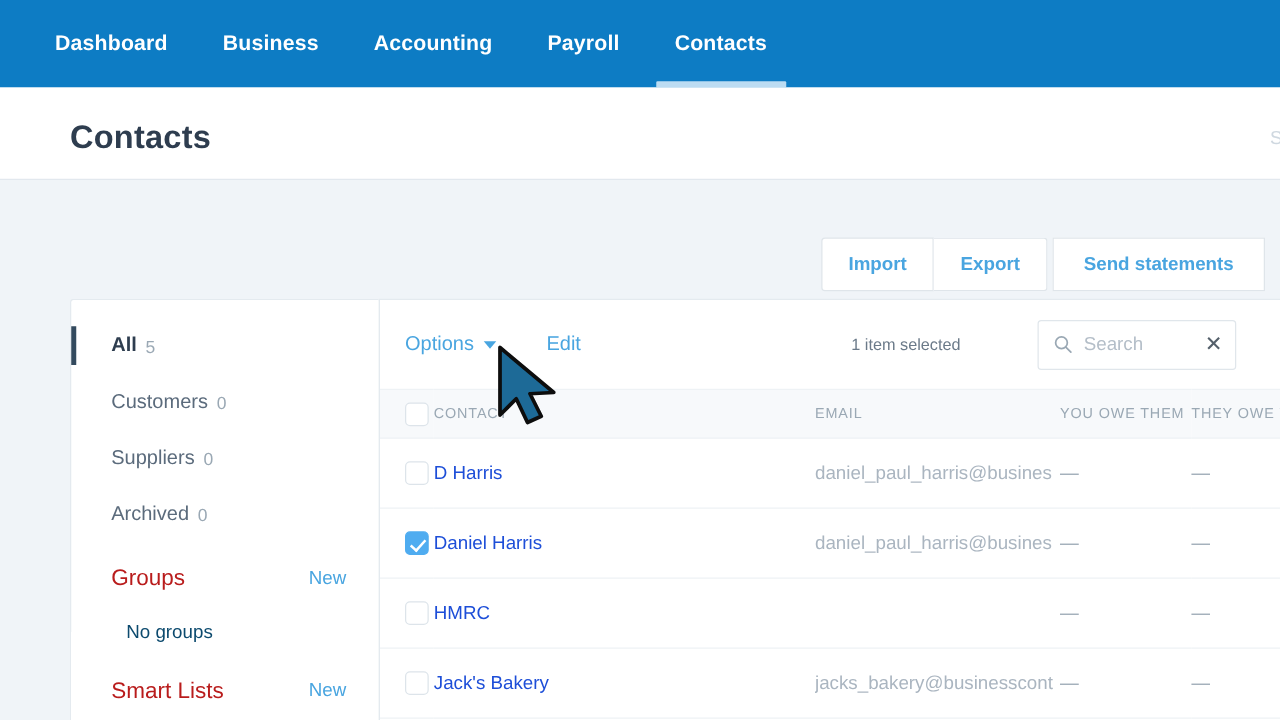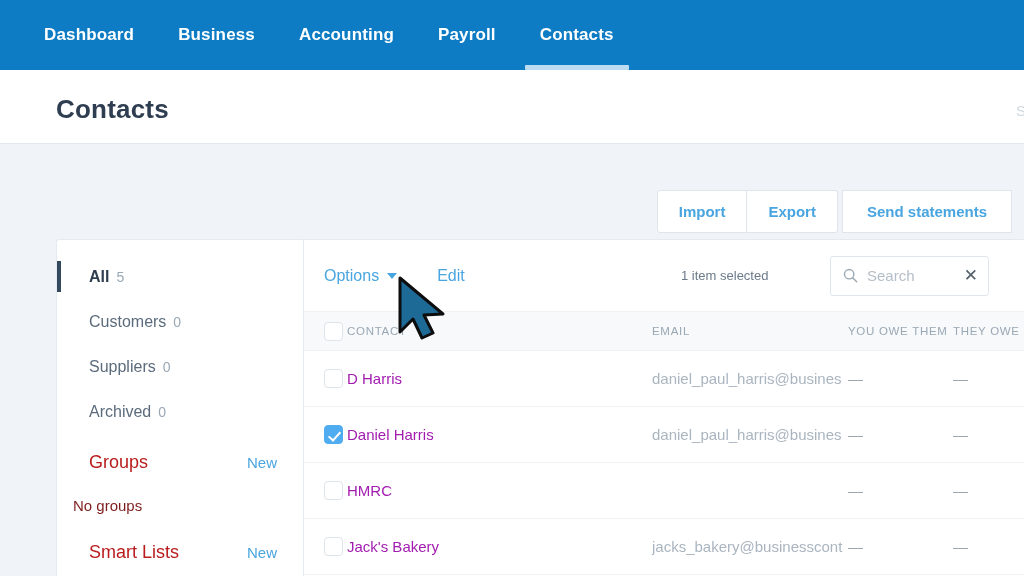--- a/index.html
+++ b/index.html
@@ -123,22 +123,22 @@
     padding: 0 26px 0 32px;
     margin-top: 4px;
   }
   .side-head-label {
     font-size: 18px; font-weight: normal; color: #b91c1c;
   }
   .side-new { font-size: 15px; color: #49a5e0; cursor: pointer; }
   .side-empty {
     height: 38px;
     display: flex; align-items: center;
-    padding-left: 16px;
-    font-size: 15px; color: #7f1d1d;
+    padding-left: 44px;
+    font-size: 15px; color: #0c4a6e;
   }
 
   
   .panel {
     position: absolute; left: 303px; top: 239px;
     width: 733px; height: 340px;
     background: #ffffff;
     border: 1px solid #e4eaef;
     border-radius: 0 3px 0 0;
     overflow: hidden;
@@ -216,21 +216,21 @@
     padding: 0;
     white-space: nowrap;
     overflow: hidden;
   }
   .col-chk { width: 43px; padding-left: 20px !important; }
   .col-name { width: 305px; }
   .col-email { width: 196px; }
   .col-owe { width: 105px; }
   .col-they { width: 84px; }
 
-  .cell-name { color: #a21caf; cursor: pointer; }
+  .cell-name { color: #1d4ed8; cursor: pointer; }
   .cell-email {
     color: #aab5c0;
     overflow: hidden;
     text-overflow: clip;
     display: block;
     width: 196px;
   }
   .cell-dash { color: #9aa8b4; }
   .th-they { overflow: hidden; }
 

